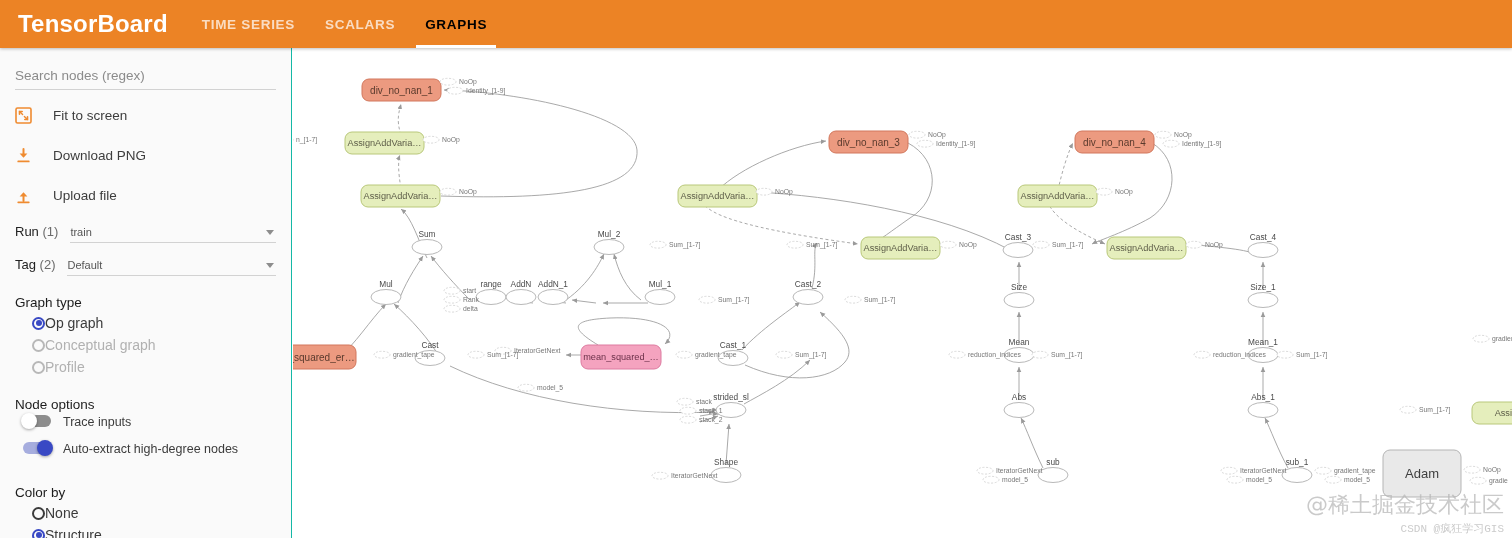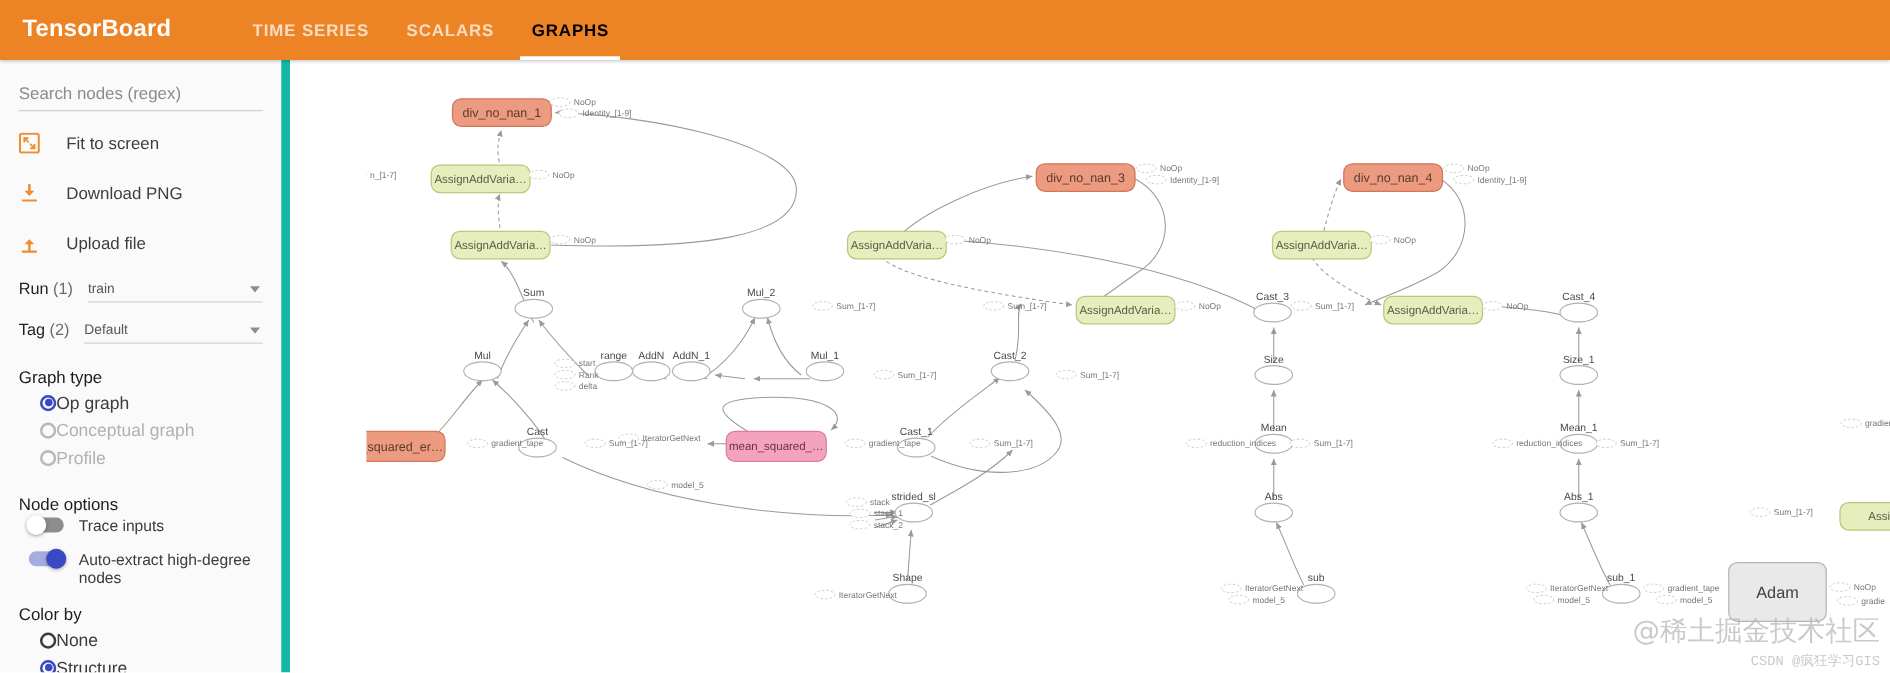--- a/index.html
+++ b/index.html
@@ -13,41 +13,41 @@
 
   
   .topbar{
     position:absolute;left:0;top:0;width:1512px;height:48px;
     background:#ec8325;
     display:flex;align-items:center;
     box-shadow:0 1px 3px rgba(0,0,0,.25);
     z-index:30;
   }
   .brand{
-    color:#fff;font-size:19px;font-weight:bold;letter-spacing:.2px;
-    margin-left:18px;margin-right:50px;white-space:nowrap;
+    color:#fff;font-size:24px;font-weight:bold;letter-spacing:.2px;
+    margin-left:18px;margin-right:19px;white-space:nowrap;
   }
   .tabs{display:flex;align-items:stretch;height:48px;}
   .tab{
     display:flex;align-items:center;justify-content:center;
     height:48px;padding:0 15px;box-sizing:border-box;
     color:rgba(255,255,255,.72);
     font-size:13.5px;font-weight:bold;letter-spacing:.7px;
     cursor:pointer;position:relative;white-space:nowrap;
   }
   .tab.active{color:#000000;}
   .tab.active:after{
     content:"";position:absolute;left:6px;right:6px;bottom:0;height:3px;background:#fff;
   }
 
   
   .sidebar{
-    position:absolute;left:0;top:48px;width:232px;height:490px;
+    position:absolute;left:0;top:48px;width:292px;height:490px;
     background:#fafafa;
-    border-right:7px solid #14b8a6;
+    border-right:1px solid #14b8a6;
     box-sizing:border-box;
     padding:0 15px;
     overflow:hidden;
     z-index:20;
   }
   .search-wrap{margin-top:18px;}
   .search-input{
     width:100%;border:none;border-bottom:1px solid #d2d2d2;background:transparent;
     font-family:"Liberation Sans",sans-serif;font-size:13.5px;color:#444;
     padding:0 0 6px 0;outline:none;box-sizing:border-box;

